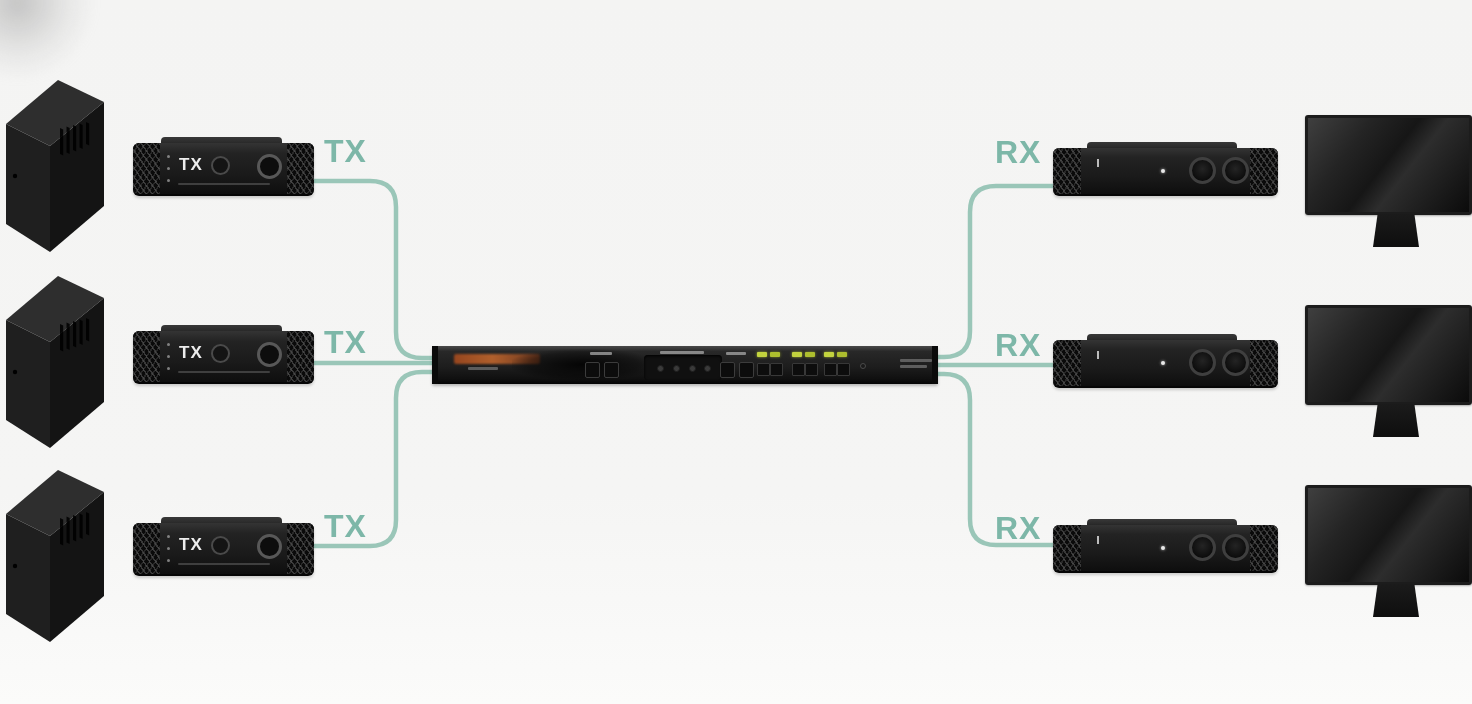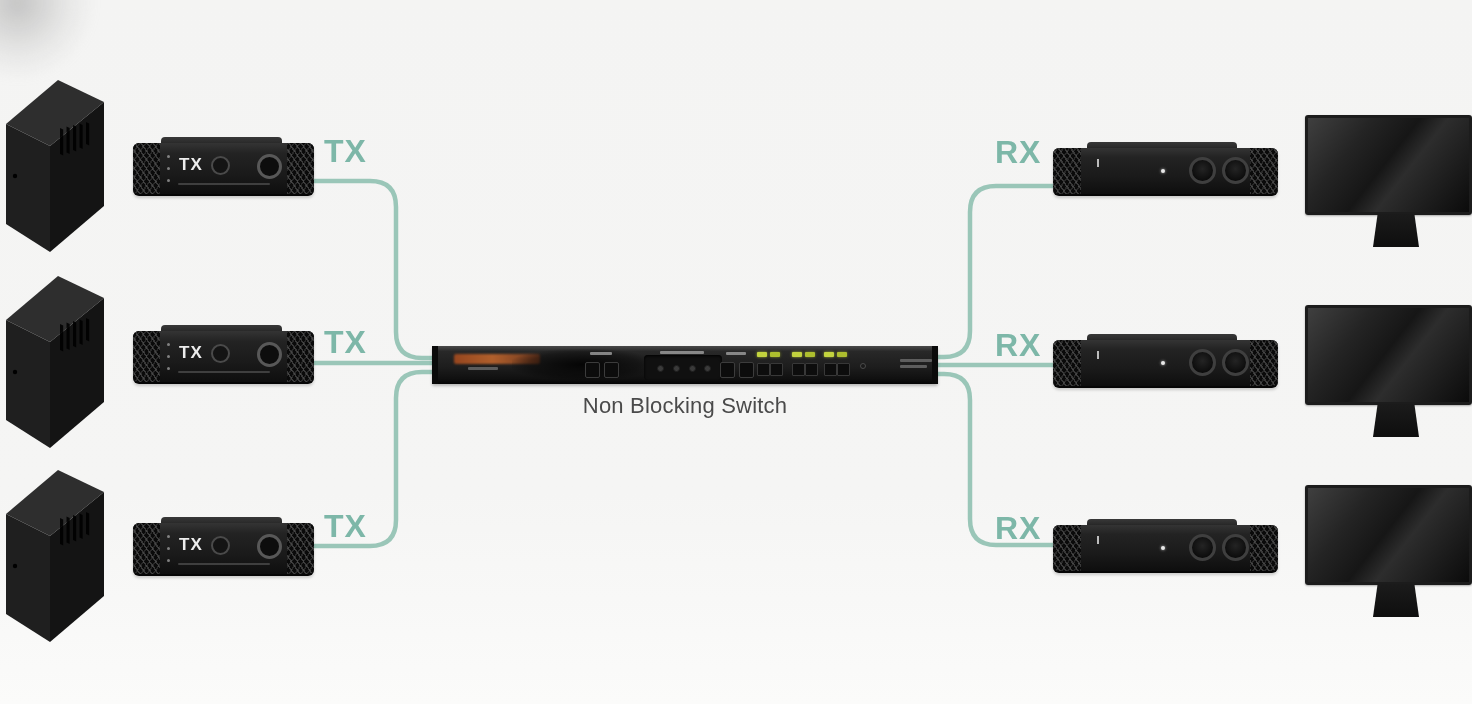--- a/index.html
+++ b/index.html
@@ -248,21 +248,20 @@
 
     <div class="led a" style="left:392px;top:6px"></div>
     <div class="led b" style="left:405px;top:6px"></div>
     <div class="port-sq" style="left:392px;top:17px"></div>
     <div class="port-sq" style="left:405px;top:17px"></div>
 
     <div class="tiny-knob" style="left:428px;top:17px"></div>
     <div class="text-bar" style="left:468px;top:13px;width:32px"></div>
     <div class="text-bar" style="left:468px;top:19px;width:27px"></div>
   </div>
-  <div id="switch-caption" class="abs">Non Blocking Switch</div>
 
   <div class="abs cable-label" style="left:995px;top:136px">RX</div>
   <div class="abs cable-label" style="left:995px;top:329px">RX</div>
   <div class="abs cable-label" style="left:995px;top:512px">RX</div>
 
   <div class="abs device-box" style="left:1053px;top:142px;width:225px;height:54px">
     <div class="lid" style="left:34px;right:41px;height:8px"></div>
     <div class="device-body">
       <div class="mesh left" style="width:28px"></div>
       <div class="mesh right" style="width:28px"></div>

